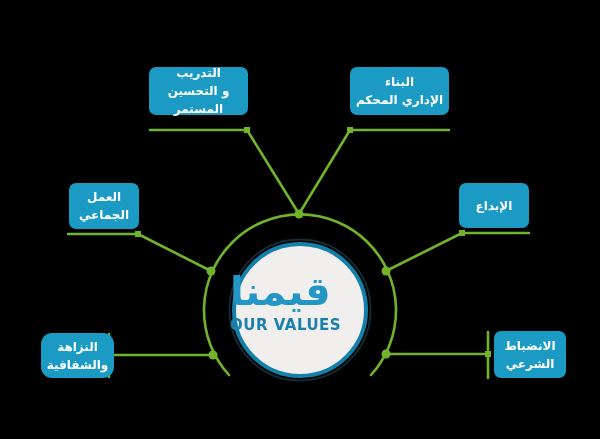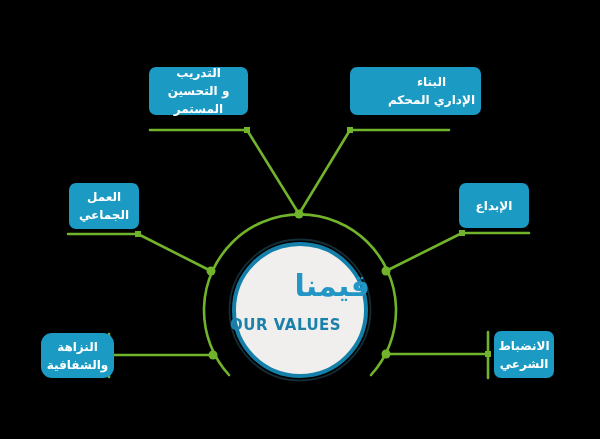--- a/index.html
+++ b/index.html
@@ -30,30 +30,30 @@
     border-radius:7px;
     color:#fff;
     display:flex;align-items:center;justify-content:center;
     text-align:center;
     font-size:12px;font-weight:bold;
     line-height:1.5;
     white-space:pre-line;
     direction:rtl;
   }
   .box-training   {left:149px;top:67px; width:99px;height:48px;}
-  .box-admin      {left:350px;top:67px; width:99px;height:48px;padding-left:32px;}
+  .box-admin      {left:350px;top:67px; width:99px;height:48px;}
   .box-teamwork   {left:69px; top:183px;width:70px;height:46px;}
   .box-creativity {left:459px;top:183px;width:70px;height:45px;}
   .box-integrity  {left:41px; top:333px;width:73px;height:45px;border-radius:11px;}
-  .box-discipline {left:494px;top:331px;width:60px;height:47px;}
+  .box-discipline {left:494px;top:331px;width:72px;height:47px;}
   .center-title-ar{
     position:absolute;left:230px;top:268px;width:140px;
-    text-align:right;direction:rtl;
+    text-align:left;direction:rtl;
     color:var(--title-ar-color);
-    font-size:30px;font-weight:bold;
+    font-size:40px;font-weight:bold;
   }
   .center-title-en{
     position:absolute;left:230px;top:316px;width:140px;
     color:var(--title-en-color);
     font-size:15px;font-weight:bold;letter-spacing:0.5px;
   }
 </style>
 </head>
 <body>
 

